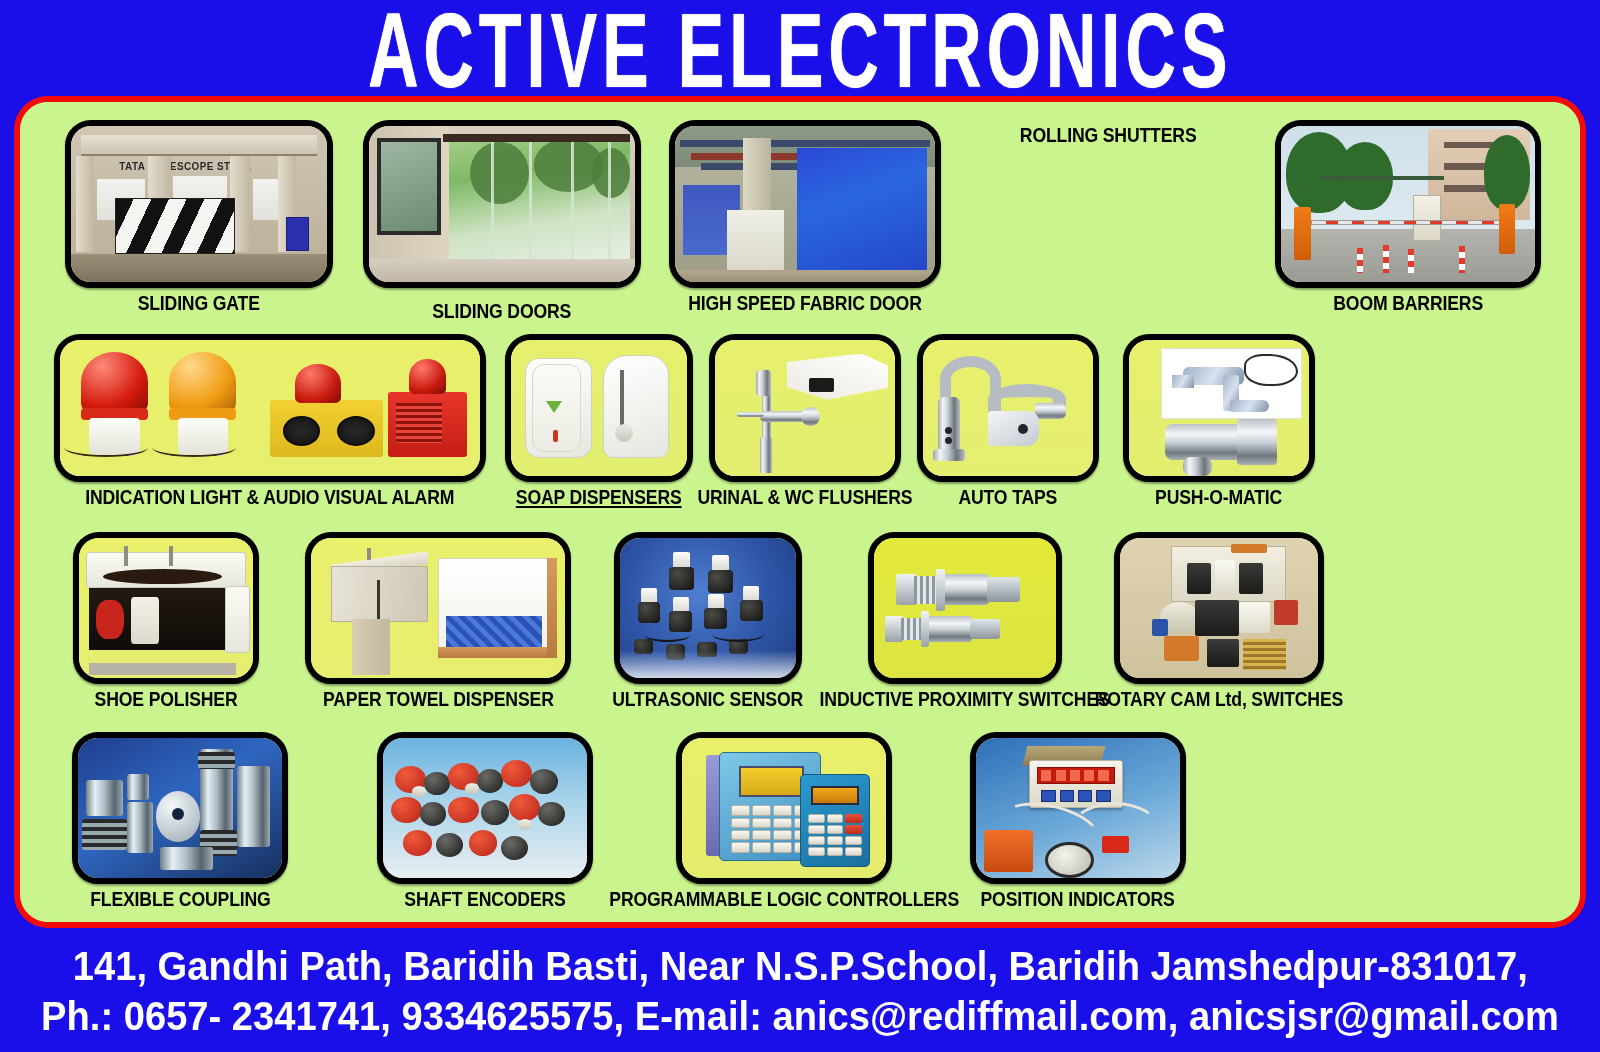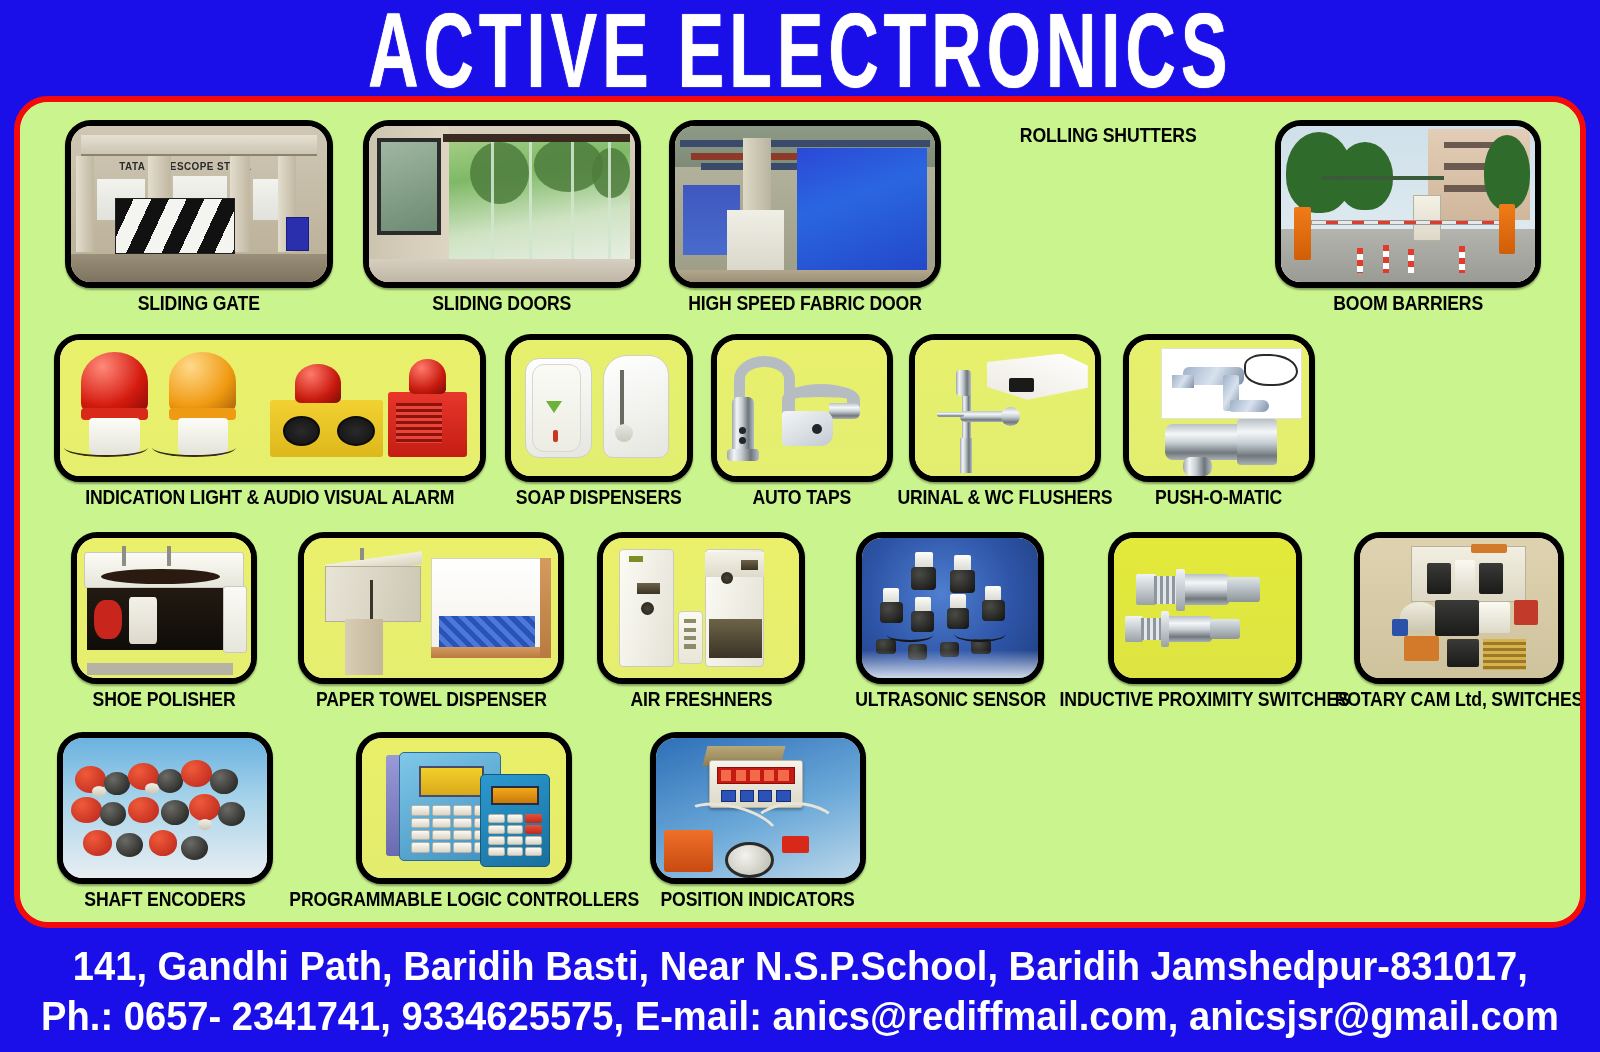--- a/index.html
+++ b/index.html
@@ -407,21 +407,21 @@
             <div class="sg-open" style="left:40%;top:32%;width:21%;height:28%;"></div>
             <div class="sg-open" style="left:71%;top:34%;width:10%;height:26%;"></div>
             <div class="sg-stripe" style="left:17%;width:47%;"></div>
             <div class="sg-bin"></div>
             <div class="sg-floor"></div>
           </div>
         </div>
         <div class="label">SLIDING GATE</div>
       </div>
 
-      <div class="cell" style="width:300px;">
+      <div class="cell" style="width:300px;gap:8px;">
         <div class="tile" style="width:278px;height:168px;">
           <div class="ph sd-bg">
             <div class="sd-glass"></div>
             <div class="sd-tree" style="left:38%;top:10%;width:22%;height:40%;"></div>
             <div class="sd-tree" style="left:62%;top:8%;width:26%;height:34%;"></div>
             <div class="sd-tree" style="left:84%;top:14%;width:14%;height:32%;"></div>
             <div class="sd-mull" style="left:46%;"></div>
             <div class="sd-mull" style="left:60%;"></div>
             <div class="sd-mull" style="left:76%;"></div>
             <div class="sd-mull" style="left:90%;"></div>
@@ -504,71 +504,71 @@
             <div class="al-spk" style="left:66%;top:56%;width:9%;height:22%;"></div>
             <div class="al-red" style="left:78%;top:38%;width:19%;height:48%;"></div>
             <div class="al-grill" style="left:80%;top:46%;width:11%;height:30%;"></div>
             <div class="beacon-dome" style="left:83%;top:14%;width:9%;height:26%;
                  background:radial-gradient(circle at 34% 26%,#ff7a6a,#c81a0e 62%,#7a0c06);"></div>
           </div>
         </div>
         <div class="label">INDICATION LIGHT &amp; AUDIO VISUAL ALARM</div>
       </div>
 
-      <div class="cell" style="width:206px;">
+      <div class="cell" style="width:206px;text-decoration:underline;">
         <div class="tile" style="width:188px;height:148px;">
           <div class="ph sp-bg">
             <div class="sp-unit" style="left:8%;top:13%;width:38%;height:74%;"></div>
             <div class="sp-face" style="left:12%;top:18%;width:28%;height:64%;"></div>
             <div class="sp-tri" style="left:20%;top:45%;"></div>
             <div class="sp-led" style="left:24%;top:66%;"></div>
             <div class="sp-unit" style="left:52%;top:11%;width:38%;height:76%;border-radius:24px 20px 10px 10px;"></div>
             <div class="sp-tube" style="left:62%;top:22%;height:42%;"></div>
             <div class="sp-drop" style="left:59%;top:62%;"></div>
           </div>
         </div>
         <div class="label">SOAP DISPENSERS</div>
       </div>
 
+
+      <div class="cell" style="width:206px;">
+        <div class="tile" style="width:192px;height:148px;">
+          <div class="ph uf-bg">
+            <div class="uf-wall" style="left:40%;top:10%;width:56%;height:34%;
+                 clip-path:polygon(0 18%,74% 0,100% 26%,100% 74%,40% 100%,0 72%);"></div>
+            <div class="uf-win" style="left:52%;top:28%;width:14%;height:10%;"></div>
+            <div class="uf-stem chrome-v" style="left:26%;top:26%;height:62%;"></div>
+            <div class="uf-head chrome-v" style="left:23%;top:22%;width:15px;height:26px;"></div>
+            <div class="uf-arm chrome-h" style="left:25%;top:52%;width:28%;"></div>
+            <div class="uf-knob chrome-h" style="left:48%;top:49%;width:19px;height:19px;"></div>
+            <div class="uf-stem chrome-v" style="left:25%;top:72%;width:12px;height:26%;"></div>
+            <div class="uf-arm chrome-h" style="left:12%;top:53%;width:15%;height:5px;"></div>
+          </div>
+        </div>
+        <div class="label">URINAL &amp; WC FLUSHERS</div>
+      </div>
 
       <div class="cell" style="width:200px;">
         <div class="tile" style="width:182px;height:148px;">
           <div class="ph tp-bg">
             <div class="tp-arc" style="left:10%;top:12%;width:36%;height:34%;border-width:11px;"></div>
             <div class="tp-base chrome-v" style="left:9%;top:42%;width:13%;height:44%;"></div>
             <div class="tp-base chrome-v" style="left:6%;top:80%;width:19%;height:9%;border-radius:4px;"></div>
             <div class="tp-sens" style="left:13%;top:64%;"></div>
             <div class="tp-sens" style="left:13%;top:71%;"></div>
             <div class="tp-arc" style="left:38%;top:32%;width:46%;height:22%;border-width:13px;border-radius:50% 50% 0 0;"></div>
             <div class="tp-base chrome-h" style="left:66%;top:46%;width:18%;height:12%;border-radius:2px 6px 6px 2px;"></div>
             <div class="tp-base" style="left:38%;top:52%;width:30%;height:26%;
                  background:linear-gradient(150deg,#f4f6f8,#c2cbd2); border-radius:4px 10px 12px 4px;"></div>
             <div class="tp-sens" style="left:56%;top:62%;width:10px;height:10px;"></div>
           </div>
         </div>
         <div class="label">AUTO TAPS</div>
       </div>
 
-      <div class="cell" style="width:206px;">
-        <div class="tile" style="width:192px;height:148px;">
-          <div class="ph uf-bg">
-            <div class="uf-wall" style="left:40%;top:10%;width:56%;height:34%;
-                 clip-path:polygon(0 18%,74% 0,100% 26%,100% 74%,40% 100%,0 72%);"></div>
-            <div class="uf-win" style="left:52%;top:28%;width:14%;height:10%;"></div>
-            <div class="uf-stem chrome-v" style="left:26%;top:26%;height:62%;"></div>
-            <div class="uf-head chrome-v" style="left:23%;top:22%;width:15px;height:26px;"></div>
-            <div class="uf-arm chrome-h" style="left:25%;top:52%;width:28%;"></div>
-            <div class="uf-knob chrome-h" style="left:48%;top:49%;width:19px;height:19px;"></div>
-            <div class="uf-stem chrome-v" style="left:25%;top:72%;width:12px;height:26%;"></div>
-            <div class="uf-arm chrome-h" style="left:12%;top:53%;width:15%;height:5px;"></div>
-          </div>
-        </div>
-        <div class="label">URINAL &amp; WC FLUSHERS</div>
-      </div>
-
       <div class="cell" style="width:222px;">
         <div class="tile" style="width:192px;height:148px;">
           <div class="ph pm-bg">
             <div class="pm-card" style="left:18%;top:6%;width:78%;height:52%;"></div>
             <div class="pm-tap" style="left:30%;top:20%;width:34%;height:13%;border-radius:6px;"></div>
             <div class="pm-tap" style="left:52%;top:26%;width:9%;height:26%;border-radius:3px;"></div>
             <div class="pm-tap" style="left:56%;top:44%;width:22%;height:9%;border-radius:3px 7px 7px 3px;"></div>
             <div class="pm-tap" style="left:24%;top:26%;width:12%;height:9%;"></div>
             <div class="pm-hand" style="left:64%;top:10%;width:30%;height:24%;"></div>
             <div class="pm-valve chrome-h" style="left:20%;top:62%;width:46%;height:26%;"></div>
@@ -609,41 +609,20 @@
             <div class="pt-panel" style="left:50%;top:14%;width:44%;height:72%;"></div>
             <div class="pt-blue" style="left:53%;top:56%;width:38%;height:22%;"></div>
             <div class="pt-edge" style="left:50%;top:78%;width:44%;height:8%;"></div>
             <div class="pt-edge" style="right:3%;top:14%;width:4%;height:72%;"></div>
             <div class="shp-pin" style="left:22%;top:7%;height:9%;"></div>
           </div>
         </div>
         <div class="label">PAPER TOWEL DISPENSER</div>
       </div>
 
-      <div class="cell" style="width:258px;">
-        <div class="tile" style="width:208px;height:152px;">
-          <div class="ph af-bg">
-            <div class="af-unit" style="left:8%;top:8%;width:28%;height:84%;"></div>
-            <div class="af-grn" style="left:13%;top:13%;width:7%;height:4%;"></div>
-            <div class="af-win" style="left:17%;top:32%;width:12%;height:8%;"></div>
-            <div class="af-btn" style="left:19%;top:46%;width:13px;height:13px;"></div>
-            <div class="af-unit" style="left:52%;top:8%;width:30%;height:84%;"></div>
-            <div class="af-cap" style="left:52%;top:10%;width:30%;height:18%;"></div>
-            <div class="af-btn" style="left:60%;top:24%;width:12px;height:12px;"></div>
-            <div class="af-win" style="left:70%;top:16%;width:9%;height:7%;"></div>
-            <div class="af-win" style="left:54%;top:58%;width:27%;height:28%;"></div>
-            <div class="af-remote" style="left:38%;top:52%;width:13%;height:38%;"></div>
-            <div class="af-key" style="left:41%;top:58%;width:6%;height:3%;"></div>
-            <div class="af-key" style="left:41%;top:64%;width:6%;height:3%;"></div>
-            <div class="af-key" style="left:41%;top:70%;width:6%;height:3%;"></div>
-            <div class="af-key" style="left:41%;top:76%;width:6%;height:3%;"></div>
-          </div>
-        </div>
-        <div class="label">AIR FRESHNERS</div>
-      </div>
 
       <div class="cell" style="width:248px;">
         <div class="tile" style="width:188px;height:152px;">
           <div class="ph us-bg">
             <div class="us-top" style="left:30%;top:10%;width:10%;height:12%;"></div>
             <div class="us-body" style="left:28%;top:21%;width:14%;height:16%;"></div>
             <div class="us-top" style="left:52%;top:12%;width:10%;height:12%;"></div>
             <div class="us-body" style="left:50%;top:23%;width:14%;height:16%;"></div>
             <div class="us-top" style="left:12%;top:36%;width:9%;height:11%;"></div>
             <div class="us-body" style="left:10%;top:46%;width:13%;height:15%;"></div>
@@ -701,20 +680,38 @@
             <div class="rc-blu" style="left:16%;top:58%;width:8%;height:12%;"></div>
           </div>
         </div>
         <div class="label">ROTARY CAM Ltd, SWITCHES</div>
       </div>
     </div>
 
     <div class="row row-4">
 
 
+      <div class="cell" style="width:320px;">
+        <div class="tile" style="width:216px;height:152px;">
+          <div class="ph fc-bg">
+            <div class="fc-cyl" style="left:4%;top:30%;width:18%;height:26%;"></div>
+            <div class="fc-bell" style="left:2%;top:58%;width:22%;height:22%;"></div>
+            <div class="fc-cyl" style="left:24%;top:26%;width:11%;height:18%;"></div>
+            <div class="fc-cyl" style="left:24%;top:46%;width:13%;height:36%;"></div>
+            <div class="fc-disc" style="left:38%;top:38%;width:22%;height:36%;"></div>
+            <div class="fc-hole" style="left:46%;top:50%;width:12px;height:12px;"></div>
+            <div class="fc-cyl" style="left:60%;top:8%;width:16%;height:60%;"></div>
+            <div class="fc-bell" style="left:59%;top:10%;width:18%;height:12%;"></div>
+            <div class="fc-cyl" style="left:78%;top:20%;width:16%;height:58%;"></div>
+            <div class="fc-bell" style="left:60%;top:66%;width:18%;height:18%;"></div>
+            <div class="fc-cyl" style="left:40%;top:78%;width:26%;height:16%;"></div>
+          </div>
+        </div>
+        <div class="label">FLEXIBLE COUPLING</div>
+      </div>
 
       <div class="cell" style="width:290px;">
         <div class="tile" style="width:216px;height:152px;">
           <div class="ph se-bg">
             <div class="se-unit se-red" style="left:6%;top:20%;width:15%;height:19%;"></div>
             <div class="se-unit se-dark" style="left:20%;top:24%;width:13%;height:17%;"></div>
             <div class="se-unit se-red" style="left:32%;top:18%;width:15%;height:19%;"></div>
             <div class="se-unit se-dark" style="left:46%;top:22%;width:13%;height:17%;"></div>
             <div class="se-unit se-red" style="left:58%;top:16%;width:15%;height:19%;"></div>
             <div class="se-unit se-dark" style="left:72%;top:22%;width:14%;height:18%;"></div>

